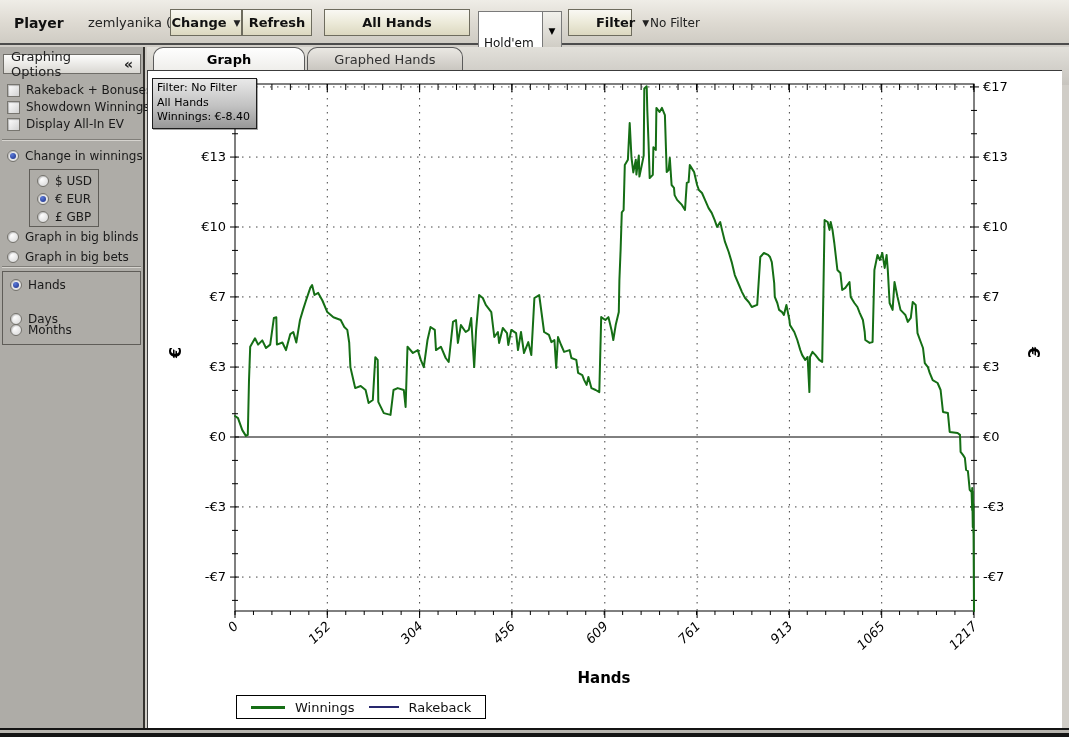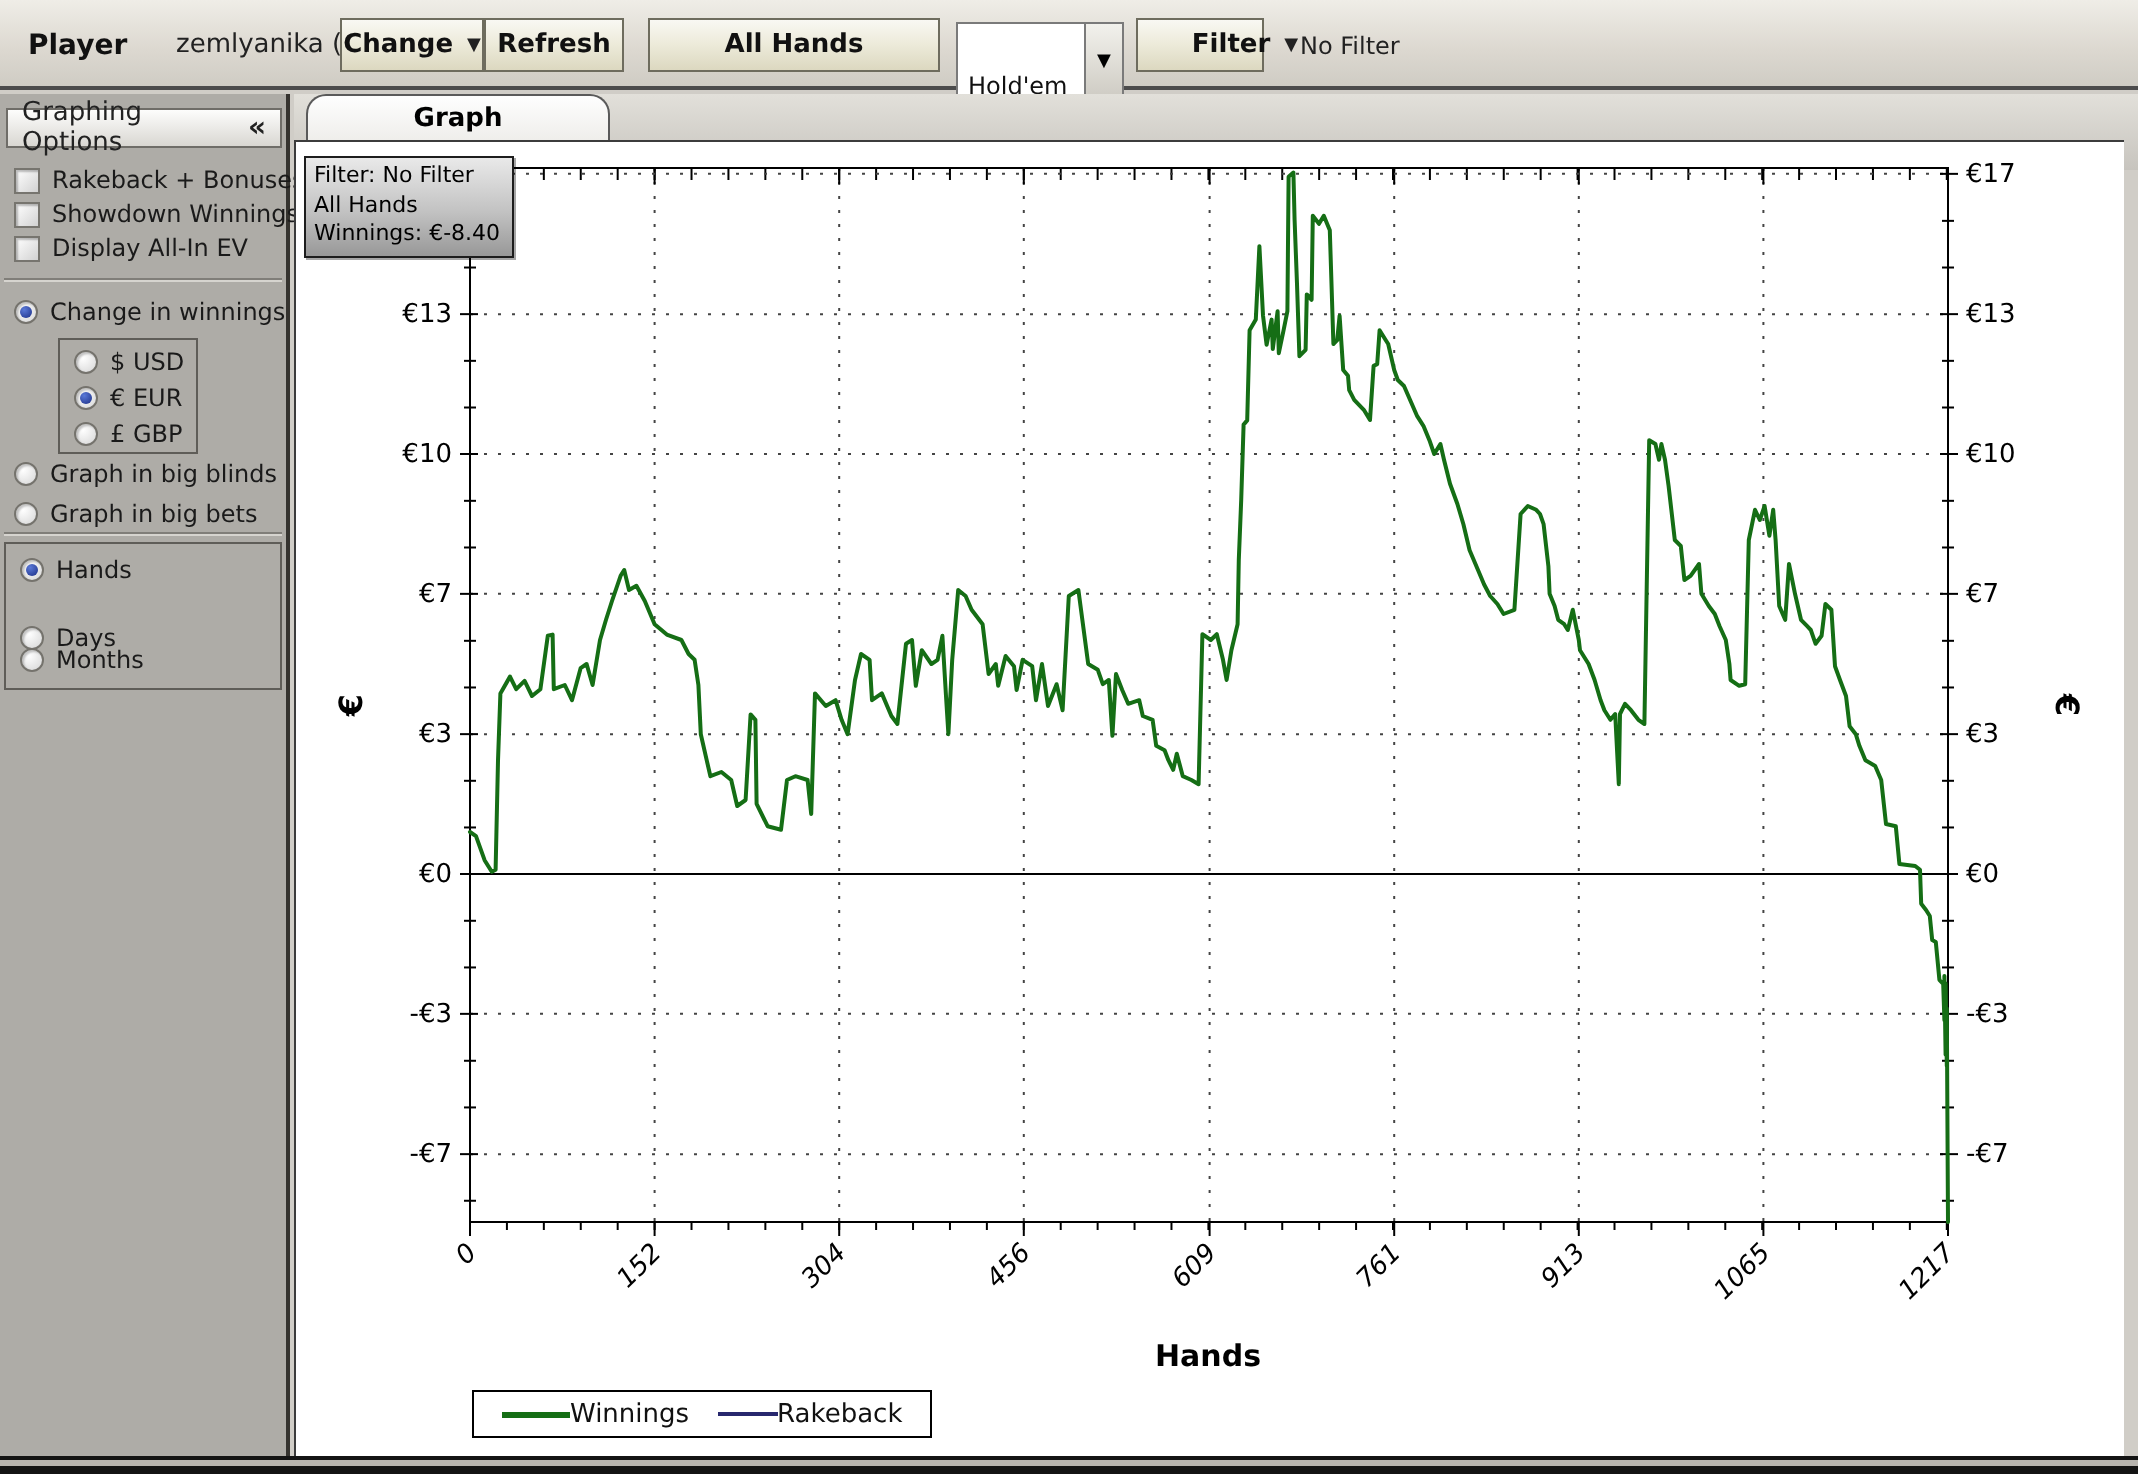--- a/index.html
+++ b/index.html
@@ -61,21 +61,21 @@
   .chart-panel { position:absolute; left:147px; top:70px; width:915px; height:658px;
     background:#fff; border-top:1px solid #3c3c3c; border-left:1px solid #3c3c3c; }
   .chart-panel svg { position:absolute; left:0; top:0; }
   .ylab { position:absolute; font-weight:bold; font-size:16px; color:#000; }
   .ylab.left { left:22px; top:272px; transform:rotate(-90deg); }
   .ylab.right { left:880px; top:272px; transform:rotate(90deg); }
   .xlab { position:absolute; left:396px; top:598px; width:120px; text-align:center;
     font-weight:bold; font-size:15px; color:#000; }
   .legend { position:absolute; left:88px; top:624px; height:24px; background:#fff;
     border:1px solid #000; display:flex; align-items:center; padding:0 14px; gap:14px; }
-  .legend .entry { display:flex; align-items:center; gap:0; font-size:13px; color:#111; }
+  .legend .entry { display:flex; align-items:center; gap:10px; font-size:13px; color:#111; }
   .sw { display:inline-block; width:34px; }
   .sw.win { border-top:3px solid #156e15; }
   .sw.rb2 { border-top:2px solid #28286e; width:30px; }
 
   
   .tooltip { position:absolute; left:152px; top:78px; z-index:10;
     background:linear-gradient(180deg,#e9e9e9 0%,#c2c2c2 55%,#989898 100%);
     border:1px solid #1d1d1d; box-shadow:1px 1px 0 rgba(0,0,0,.35);
     font-size:11px; color:#000; padding:2px 6px 3px 4px; line-height:1.32; white-space:nowrap; }
 
@@ -172,20 +172,23 @@
   </div>
   <div class="sb-row" style="top:275px;left:10px;">
     <span class="rb"></span>
     <span>Months</span>
   </div>
 </div>
 
 <div class="tabrow">
   <div class="tab active">
     <span>Graph</span>
+  </div>
+  <div class="tab inactive">
+    <span>Graphed Hands</span>
   </div>
 </div>
 
 <div class="chart-panel">
   <svg id="plot-svg" width="913" height="656">
       <line x1="87" y1="540" x2="87" y2="547" stroke="#000" stroke-width="1"></line>
       <line x1="87" y1="13" x2="87" y2="21" stroke="#000" stroke-width="1"></line>
       <text transform="translate(91,556) rotate(-45)" text-anchor="end" font-size="13" font-style="italic" fill="#000">0</text>
       <line x1="179.29909613804438" y1="13" x2="179.29909613804438" y2="540" stroke="#444444" stroke-width="1" stroke-dasharray="1.5 5.5"></line>
       <line x1="179.29909613804438" y1="540" x2="179.29909613804438" y2="547" stroke="#000" stroke-width="1"></line>

